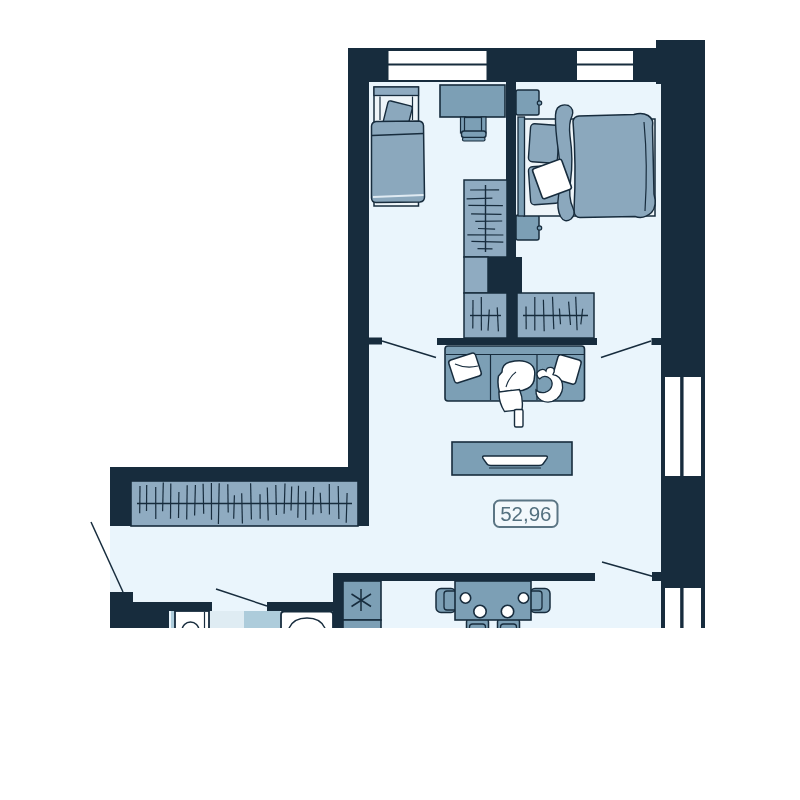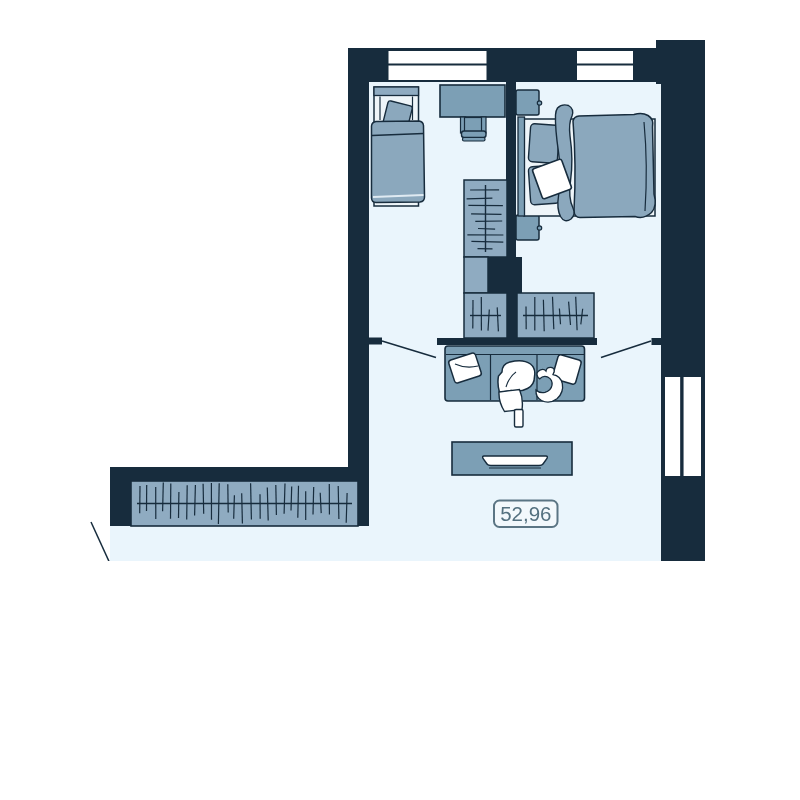--- a/index.html
+++ b/index.html
@@ -1,15 +1,15 @@
 <!DOCTYPE html>
 <html><head><meta charset="utf-8"><title>Floor plan</title>
 <style>
 html,body{margin:0;padding:0;background:#ffffff;}
-#page{width:800px;height:561px;position:relative;}
+#page{width:800px;height:628px;position:relative;}
 </style></head>
 <body>
 <div id="page">
 <svg width="800" height="800" viewBox="0 0 800 800">
 
 <g>
         <rect x="369" y="82" width="292" height="651" fill="#eaf5fc"></rect>
       </g>
 
 <g>

